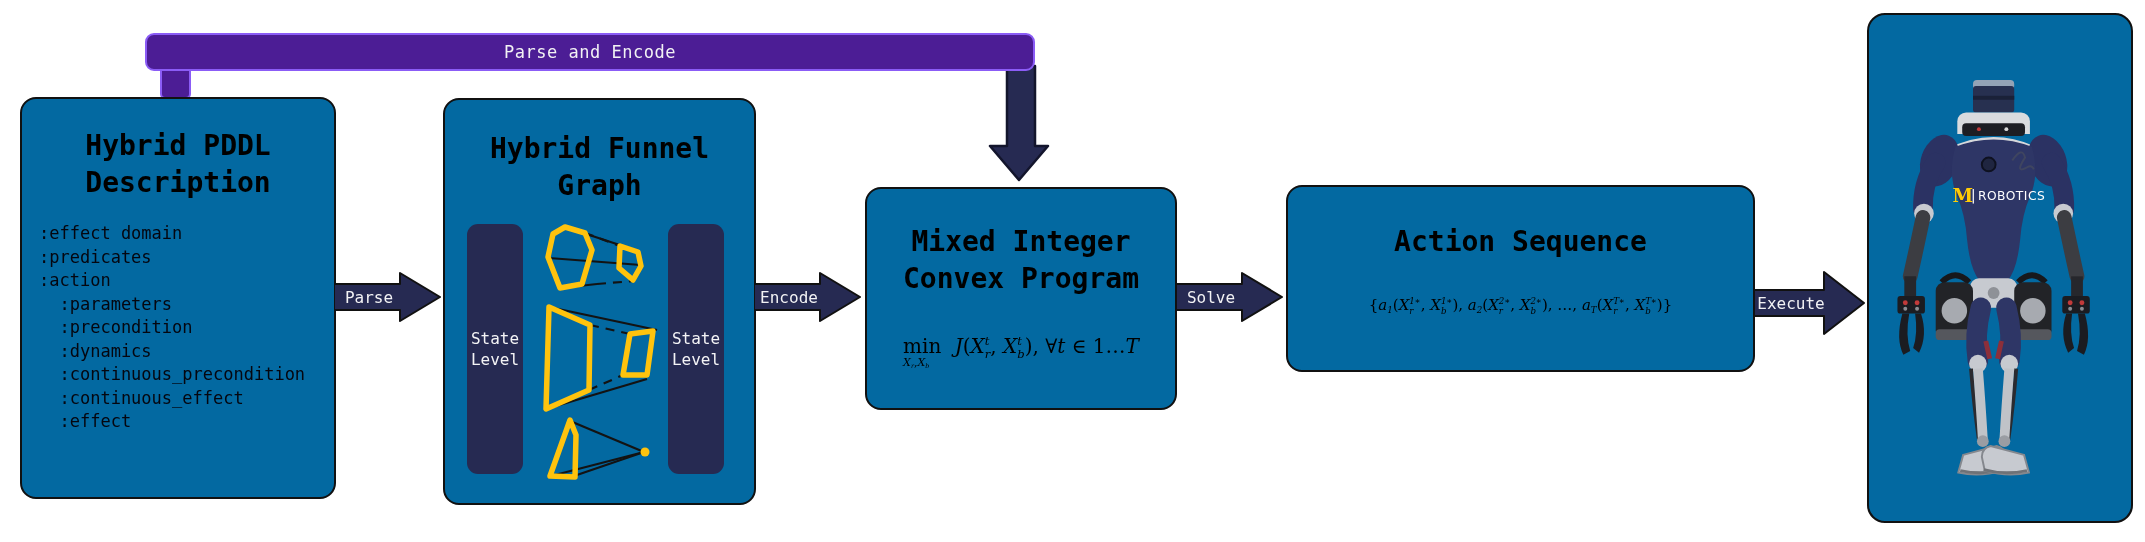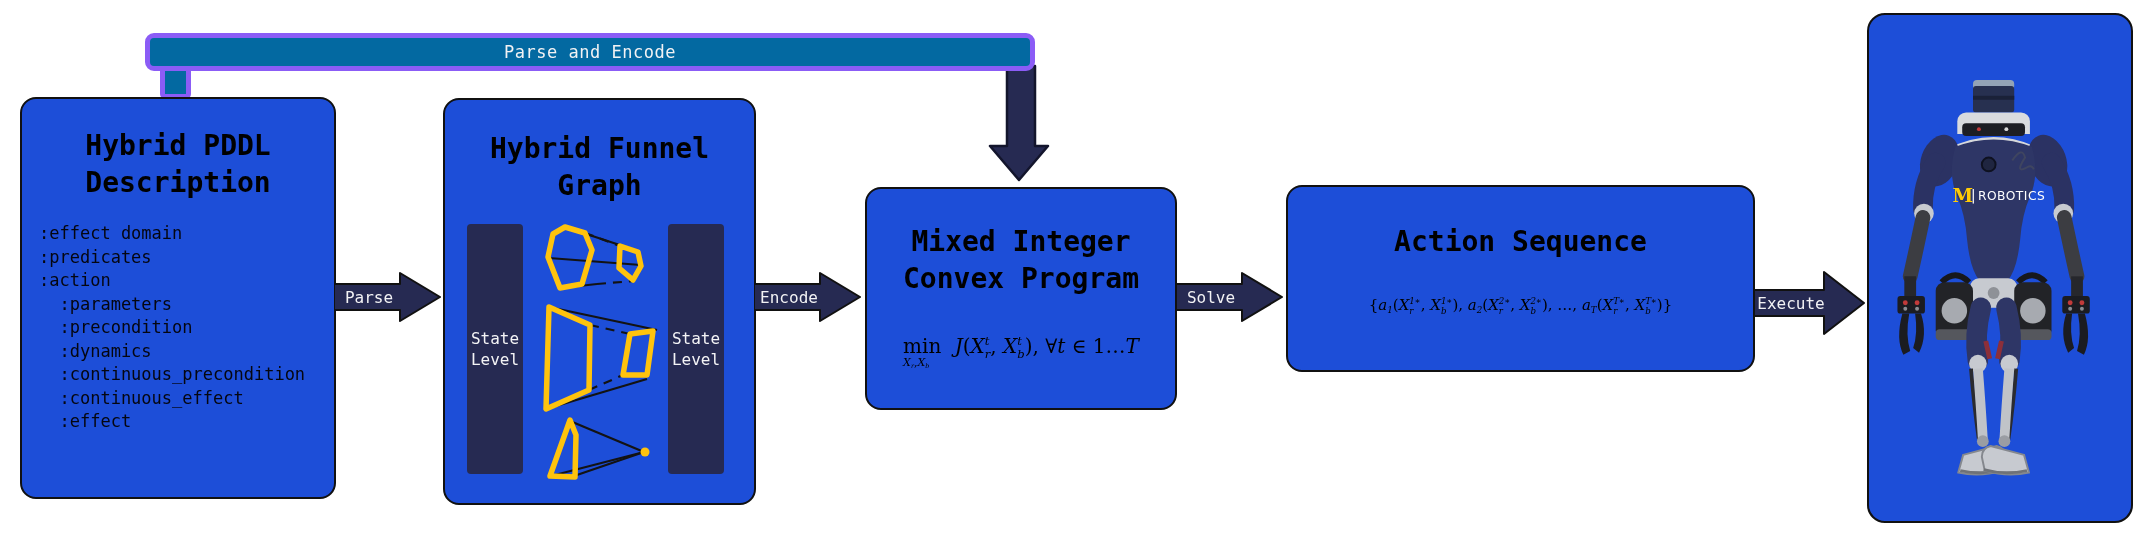--- a/index.html
+++ b/index.html
@@ -1,49 +1,49 @@
 <!DOCTYPE html>
 <html><head>
 <meta charset="utf-8">
 <style>
   html,body{margin:0;padding:0;background:#ffffff;}
   #canvas{position:relative;width:2145px;height:542px;background:#ffffff;overflow:hidden;
           font-family:"DejaVu Sans Mono","Liberation Mono",monospace;}
 
   
-  .conn{position:absolute;background:#0369a1;border:5px solid #8b5cf6;box-sizing:border-box;}
+  .conn{position:absolute;background:#4c1d95;border:2px solid #8b5cf6;box-sizing:border-box;}
   #top-bar{left:145px;top:33px;width:890px;height:38px;border-radius:9px;z-index:2;
            display:flex;align-items:center;justify-content:center;}
   #top-bar .bar-label{color:#f2f2f4;font-size:17px;letter-spacing:0.5px;}
   #left-drop{left:160px;top:58px;width:31px;height:41px;border-radius:0 0 5px 5px;z-index:1;}
   #down-arrow{position:absolute;left:988px;top:64px;width:62px;height:118px;z-index:1;}
 
   
-  .box{position:absolute;background:#1d4ed8;border:2.5px solid #111111;border-radius:16px;
+  .box{position:absolute;background:#0369a1;border:2.5px solid #111111;border-radius:16px;
        box-sizing:border-box;z-index:3;}
   #pddl-box{left:20px;top:97px;width:316px;height:402px;}
   #funnel-box{left:443px;top:98px;width:313px;height:407px;}
   #micp-box{left:865px;top:187px;width:312px;height:223px;}
   #action-box{left:1286px;top:185px;width:469px;height:187px;}
   #robot-box{left:1867px;top:13px;width:266px;height:510px;border-radius:18px;overflow:hidden;}
 
   .box-title{position:absolute;left:0;right:0;text-align:center;font-weight:bold;color:#000;
              font-size:28px;line-height:37px;font-family:"DejaVu Sans Mono","Liberation Mono",monospace;}
   #pddl-box .box-title{top:28px;}
   #funnel-box .box-title{top:30px;}
   #micp-box .box-title{top:34px;}
   #action-box .box-title{top:36px;}
 
   
   #pddl-code{position:absolute;left:17px;top:123px;font-size:17px;line-height:23.5px;color:#05060f;}
   #pddl-code div{white-space:pre;}
 
   
   .state-bar{position:absolute;top:124px;width:56px;height:250px;background:#262a52;
-             border-radius:4px;display:flex;flex-direction:column;align-items:center;
+             border-radius:11px;display:flex;flex-direction:column;align-items:center;
              justify-content:center;color:#f4f4f6;font-size:16px;line-height:21px;z-index:2;}
   #state-bar-left{left:22px;}
   #state-bar-right{left:223px;}
   #funnel-art{position:absolute;left:0;top:0;width:313px;height:407px;z-index:1;}
 
   
   .arrow{position:absolute;z-index:4;}
   .arrow svg{display:block;}
   .arrow-label{position:absolute;left:0;top:0;height:100%;width:70px;display:flex;align-items:center;
                justify-content:center;color:#f2f2f4;font-size:16px;}

